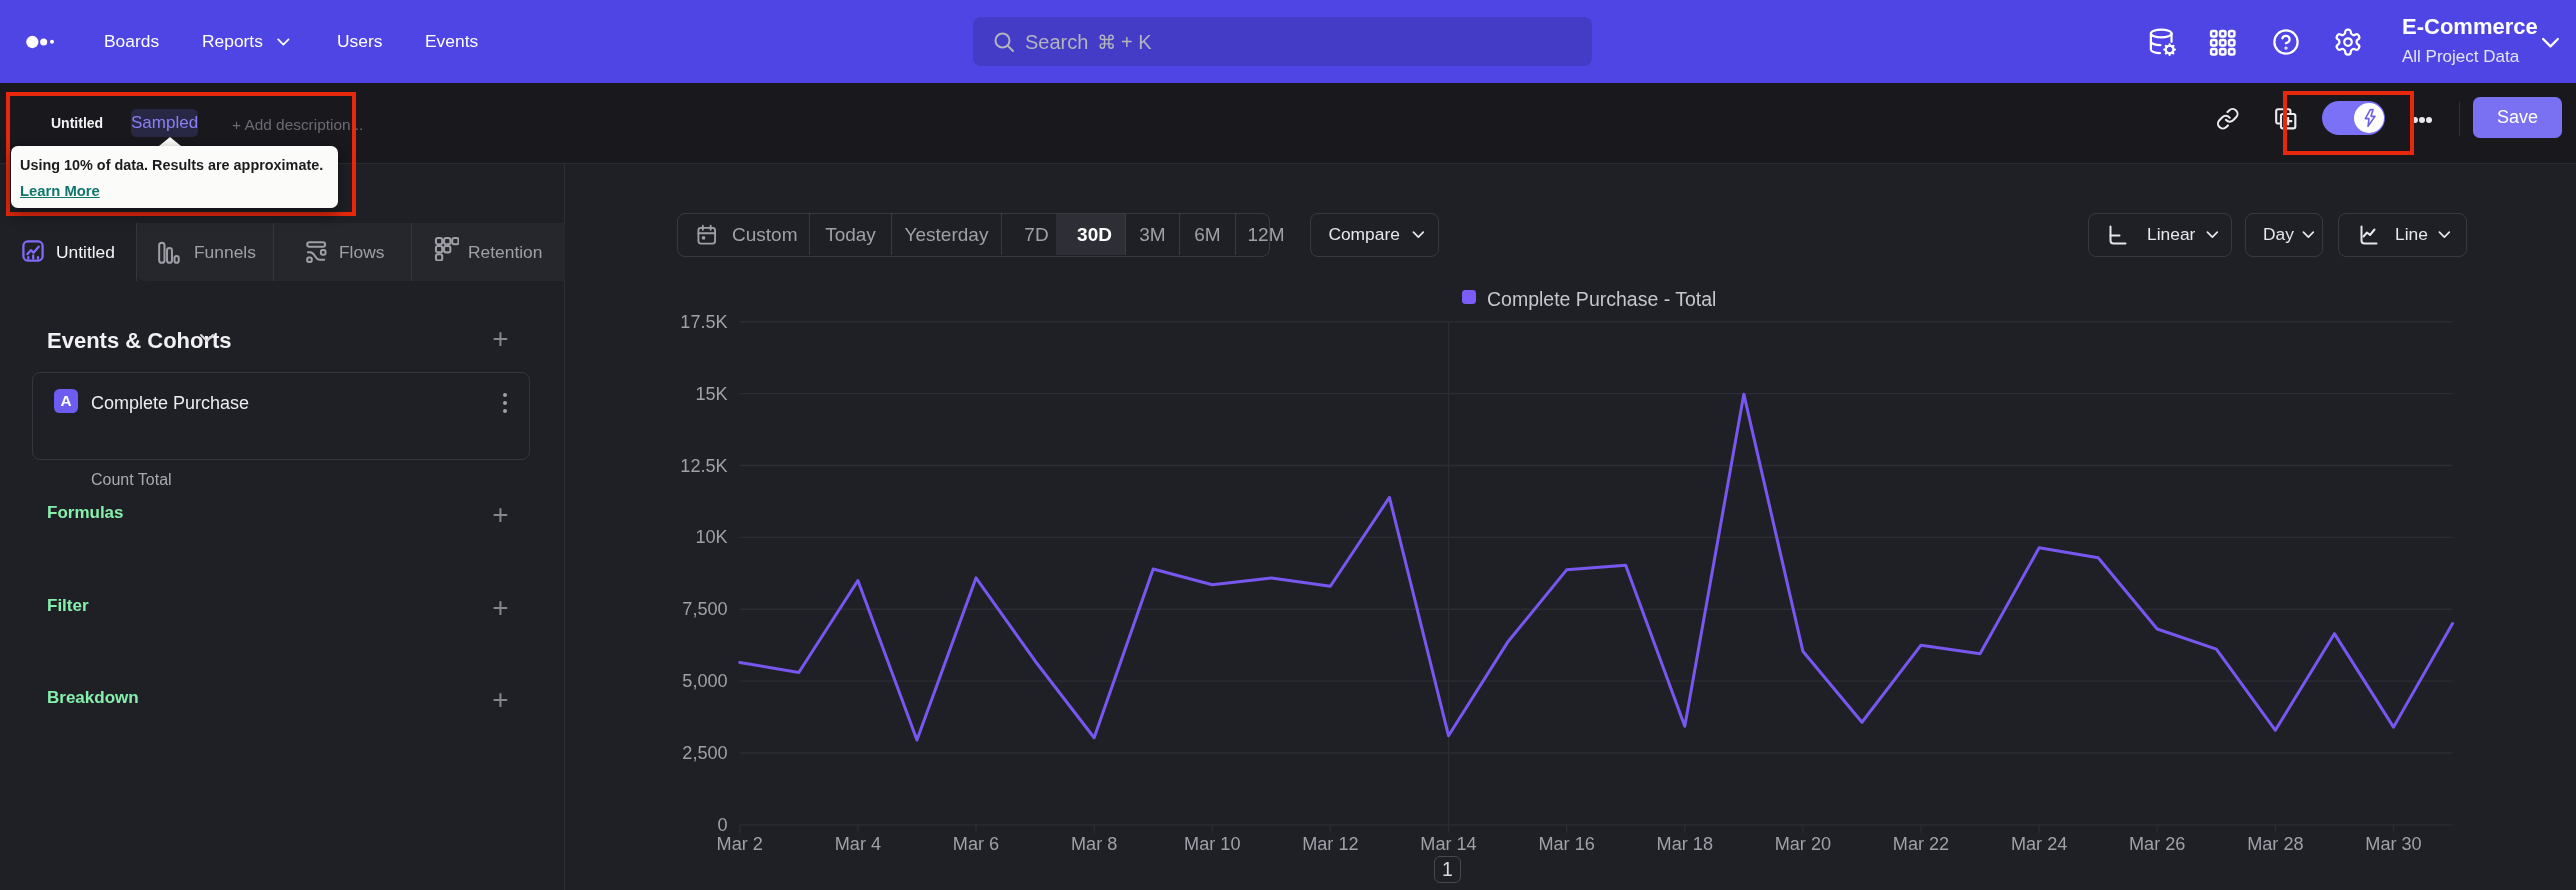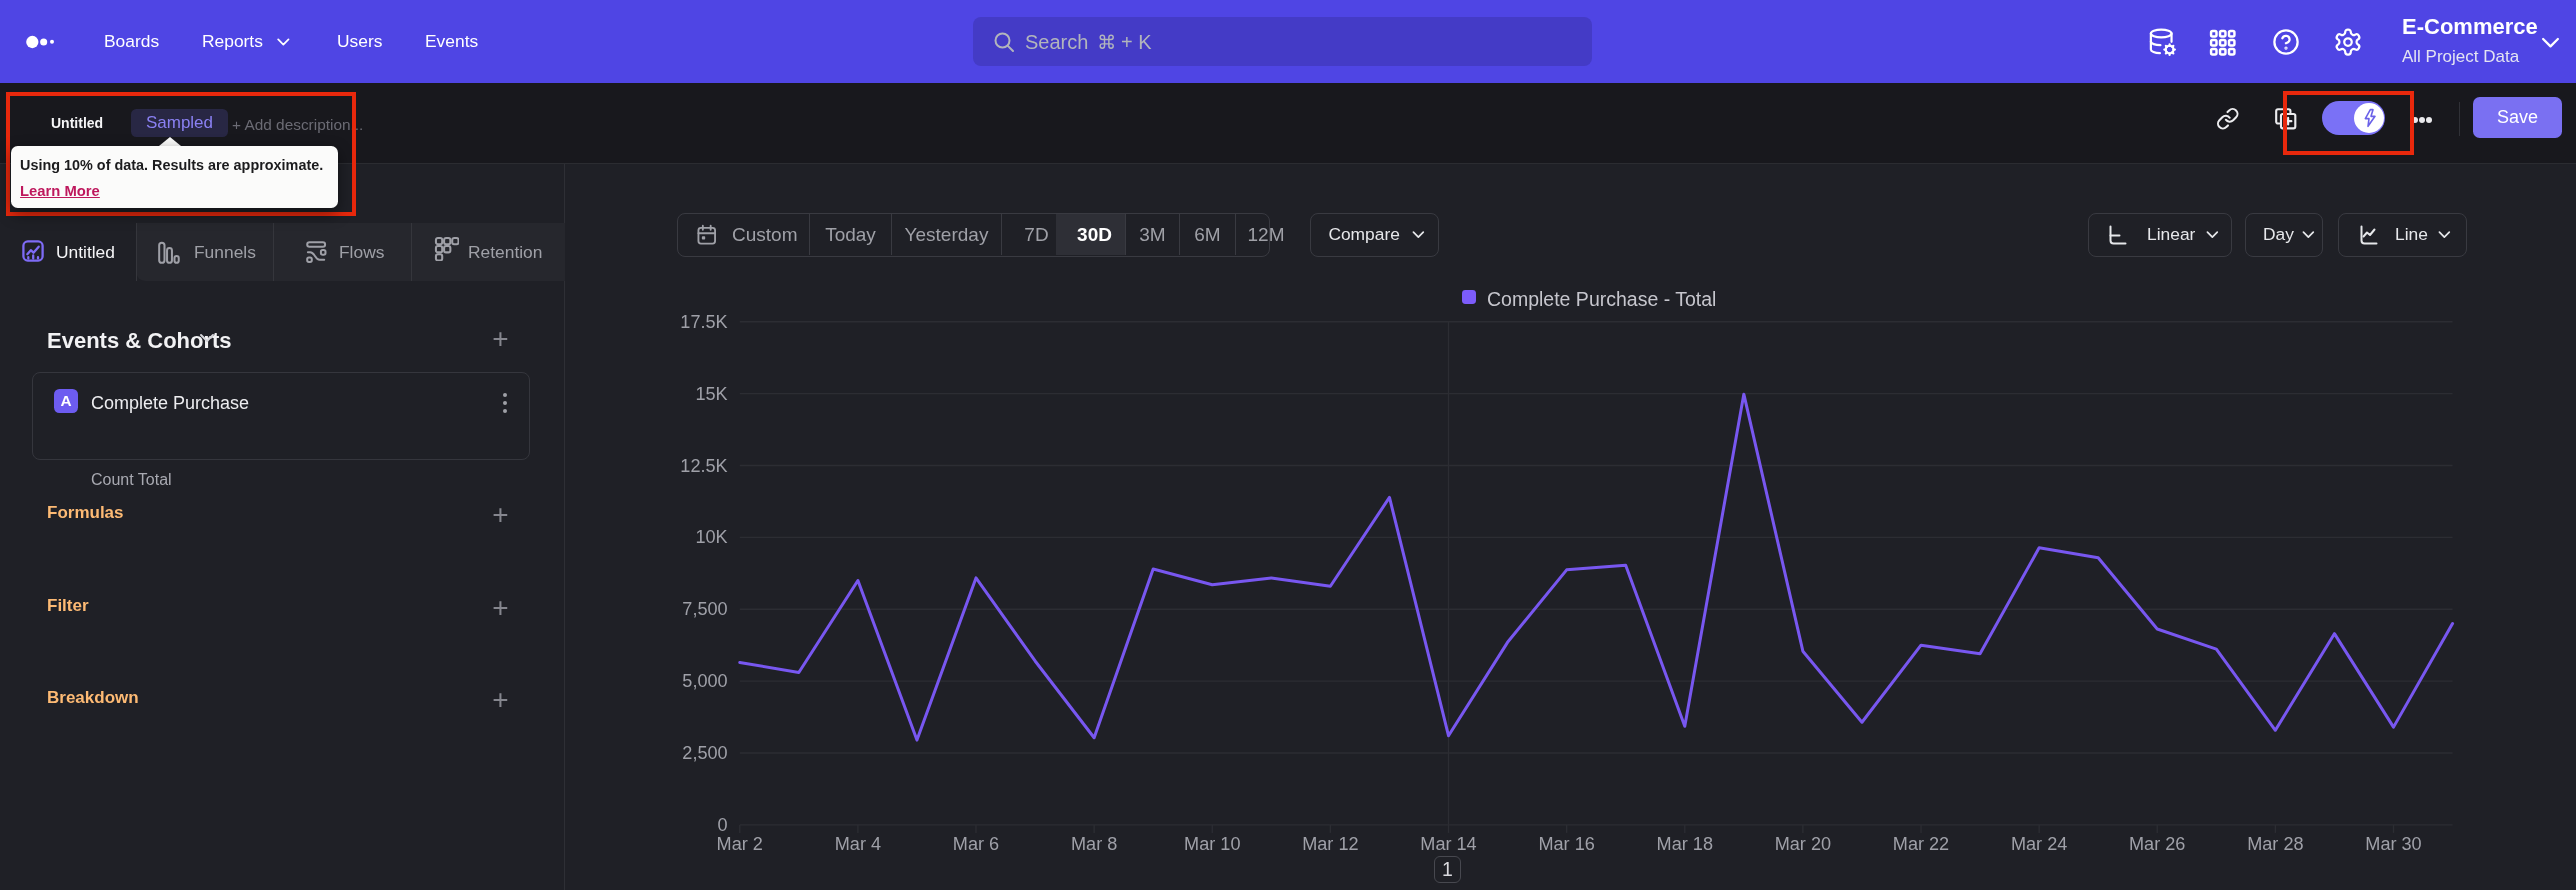--- a/index.html
+++ b/index.html
@@ -15,49 +15,49 @@
     background:#443bc6; border-radius:8px; }
   #search .ph { position:absolute; left:52px; top:0; height:49px; line-height:50px;
     color:#b2b5bc; font-size:20px; }
   .navic { position:absolute; top:0; }
 
   
   #bar { position:absolute; left:0; top:83px; width:2576px; height:81px; background:#18181d;
     border-bottom:0.7px solid #2b2c31; }
   #title { position:absolute; left:51px; top:83px; height:81px; line-height:81px;
     color:#f4f4f6; font-size:14px; font-weight:700; }
-  #chip { position:absolute; left:131px; top:109px; width:97px; height:27.5px; background:#282744;
-    border-radius:5.4px; color:#8a80f2; font-size:17px; text-align:center; line-height:27.5px; }
+  #chip { position:absolute; left:131px; top:109px; width:67px; height:27.5px; background:#282744;
+    border-radius:5.4px; color:#8a80f2; font-size:17px; line-height:27.5px; }
   #adddesc { position:absolute; left:232px; top:83px; height:81px; line-height:83px;
     color:#6b6b74; font-size:15.4px; }
   #savebtn { position:absolute; left:2473px; top:97px; width:89px; height:41px; background:#7a70f2;
     border-radius:6.7px; color:#fff; font-size:18px; text-align:center; line-height:41px; }
   #toggle { position:absolute; left:2322px; top:101px; width:63px; height:34px; background:#7a71f6;
     border-radius:17.4px; }
   #knob { position:absolute; left:32px; top:2px; width:30px; height:30px; background:#fff; border-radius:50%; }
   .hdot { position:absolute; width:6px; height:6px; border-radius:50%; background:#e9e9ec; top:117px; }
   #vdiv { position:absolute; left:2459px; top:102px; width:1.3px; height:34px; background:#303137; }
 
   
   .redbox { position:absolute; border:4.7px solid #e8280c; }
 
   
   #tip { position:absolute; left:10.7px; top:146px; width:327px; height:62px; background:#fbfbfa;
     border-radius:6.7px; box-shadow:0 5.4px 14.8px rgba(0,0,0,.45); }
   #tip .t1 { position:absolute; left:9.4px; top:11.4px; color:#1c1c1e; font-size:14.4px; font-weight:700; white-space:nowrap; }
-  #tip .t2 { position:absolute; left:9.4px; top:37px; color:#be185d; font-size:14.8px; font-weight:700; text-decoration:underline; }
+  #tip .t2 { position:absolute; left:9.4px; top:37px; color:#0f766e; font-size:14.8px; font-weight:700; text-decoration:underline; }
   #caret { position:absolute; left:159px; top:137px; width:0; height:0;
     border-left:11.4px solid transparent; border-right:11.4px solid transparent; border-bottom:9.4px solid #fbfbfa; }
 
   
   #sidebar-divider { position:absolute; left:564px; top:164px; width:1.3px; height:726px; background:#2e2f35; }
   #tabstrip { position:absolute; left:136px; top:223px; width:429px; height:58px; background:#26272d; border-radius:0 0 0 9.4px; }
   .tabsep { position:absolute; top:223px; width:1.3px; height:58px; background:#35363c; }
   .tabtxt { position:absolute; top:223px; height:58px; line-height:58px; font-size:17.4px; color:#9fa0a7; }
-  .sechdr { position:absolute; left:47px; color:#fdba74; font-size:17px; font-weight:700; }
+  .sechdr { position:absolute; left:47px; color:#86efac; font-size:17px; font-weight:700; }
   .plus { position:absolute; left:487px; width:27px; text-align:center; color:#85868e; font-size:28px; font-weight:400; }
   #evhdr { position:absolute; left:47px; top:328px; color:#f2f2f4; font-size:22px; font-weight:700; }
   #card { position:absolute; left:32px; top:372px; width:498px; height:88px; border:1.3px solid #35363d; border-radius:8px; }
   #abadge { position:absolute; left:21px; top:16px; width:24px; height:24px; background:#6d5cf0; border-radius:5.4px;
     color:#fff; font-size:15.4px; font-weight:700; text-align:center; line-height:24px; }
   #cptxt { position:absolute; left:58px; top:20px; color:#ededf0; font-size:18px; }
   #cttxt { position:absolute; left:58px; top:57px; color:#a8a9b1; font-size:16px;margin-top:41px; }
   .kdot { position:absolute; left:470px; width:4px; height:4px; border-radius:50%; background:#9fa0a7; }
 
   

